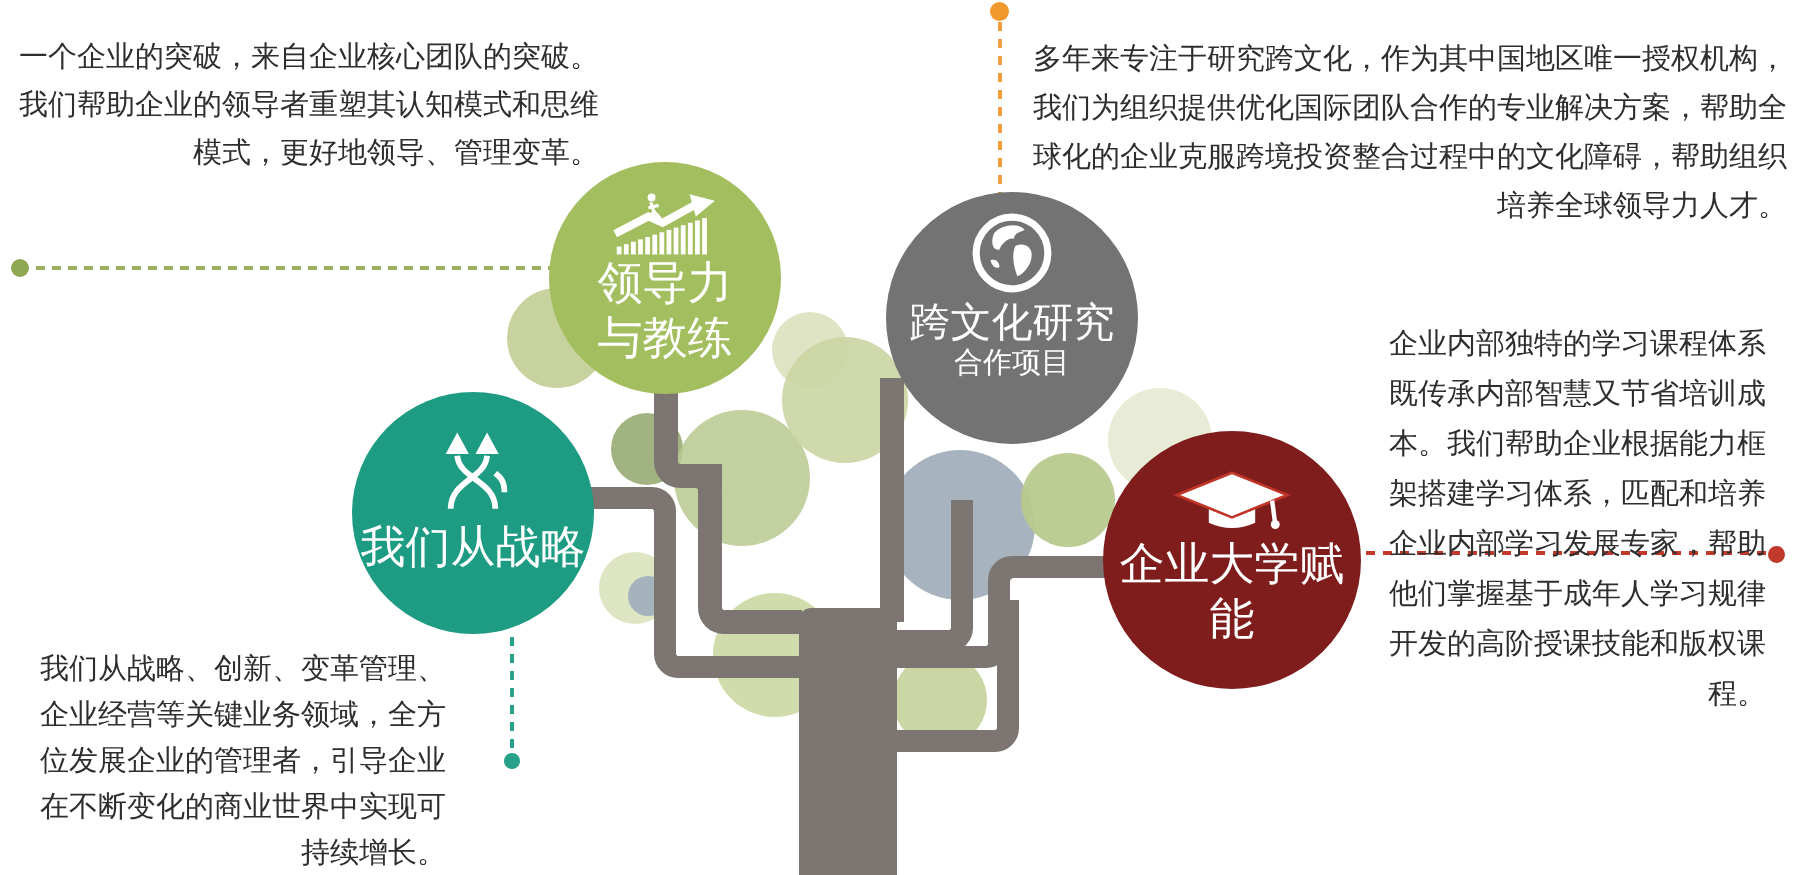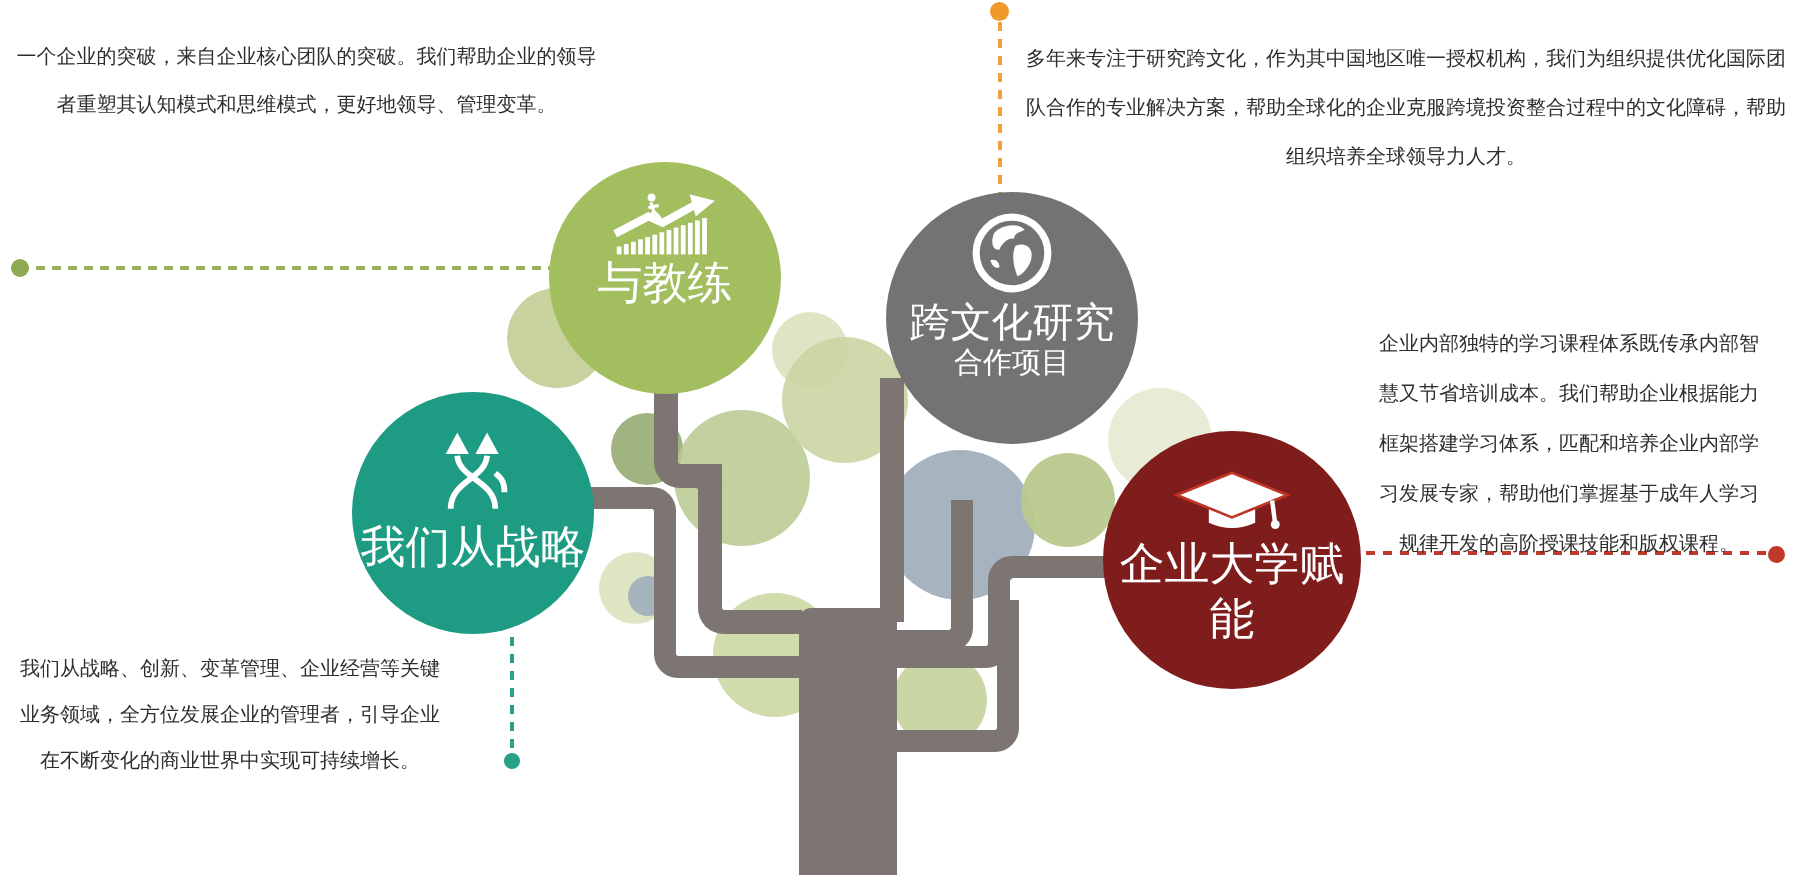--- a/index.html
+++ b/index.html
@@ -1,21 +1,21 @@
 <!DOCTYPE html>
 <html><head>
 <meta charset="utf-8">
 <style>
   html,body{margin:0;padding:0;background:#fff;}
   #canvas{
     position:relative;width:1802px;height:875px;overflow:hidden;background:#ffffff;
     font-family:"Liberation Sans","DejaVu Sans",sans-serif;
   }
   
-  .para{position:absolute;color:#2e2e2e;font-size:20px;letter-spacing:0px;z-index:6;text-align:center;}
+  .para{position:absolute;color:#2e2e2e;font-size:29px;letter-spacing:0px;z-index:6;text-align:right;}
   #para-top-left   {left:14px;  top:32px;  width:585px; line-height:48px;}
   #para-top-right  {left:1025px;top:34px;  width:762px; line-height:49px;}
   #para-right      {left:1372px;top:318px; width:394px; line-height:50px;}
   #para-bottom-left{left:14px;  top:645px; width:432px; line-height:46px;}
   
   .fol{position:absolute;border-radius:50%;z-index:2;}
   
   .pipe{position:absolute;z-index:3;box-sizing:border-box;border:0 solid #7c7571;}
   .pipe-fill{background:#7c7571;}
   #trunk{left:799px;top:608px;width:98px;height:267px;background:#7c7571;border-radius:12px 12px 0 0;z-index:3;position:absolute;}
@@ -115,20 +115,21 @@
           <rect x="103" y="41" width="6" height="43"></rect>
         <rect x="112" y="38" width="6" height="46"></rect>
       </g>
       <polyline points="2,58 44,36 62,44 102,22" fill="none" stroke="#fff" stroke-width="10"></polyline>
       <polygon points="96,8 128,16 104,36" fill="#fff"></polygon>
       <g stroke="#fff" stroke-width="4" fill="none">
         <circle cx="48" cy="12" r="5" fill="#fff" stroke="none"></circle>
         <path d="M47,18 L51,30 M51,30 L43,40 M51,30 L59,38 M44,25 L57,22"></path>
       </g>
     </svg>
+    <div class="t t-big">领导力</div>
     <div class="t t-big">与教练</div>
   </div>
 
   <div class="bubble" id="bubble-crosscultural">
     <svg class="icon" width="86" height="86" viewBox="0 0 96 96">
       <circle cx="48" cy="48" r="40" fill="none" stroke="#fff" stroke-width="8"></circle>
       <path fill="#fff" d="M28,26 C36,16 56,14 62,22 C56,26 52,24 50,32 C44,30 36,38 34,44 C28,46 23,38 28,26 Z"></path>
       <path fill="#fff" d="M52,40 C60,36 70,40 70,50 C70,62 60,72 54,74 C50,64 47,50 52,40 Z"></path>
       <path fill="#fff" d="M24,56 C30,54 34,58 34,64 C30,66 25,62 24,56 Z"></path>
     </svg>

